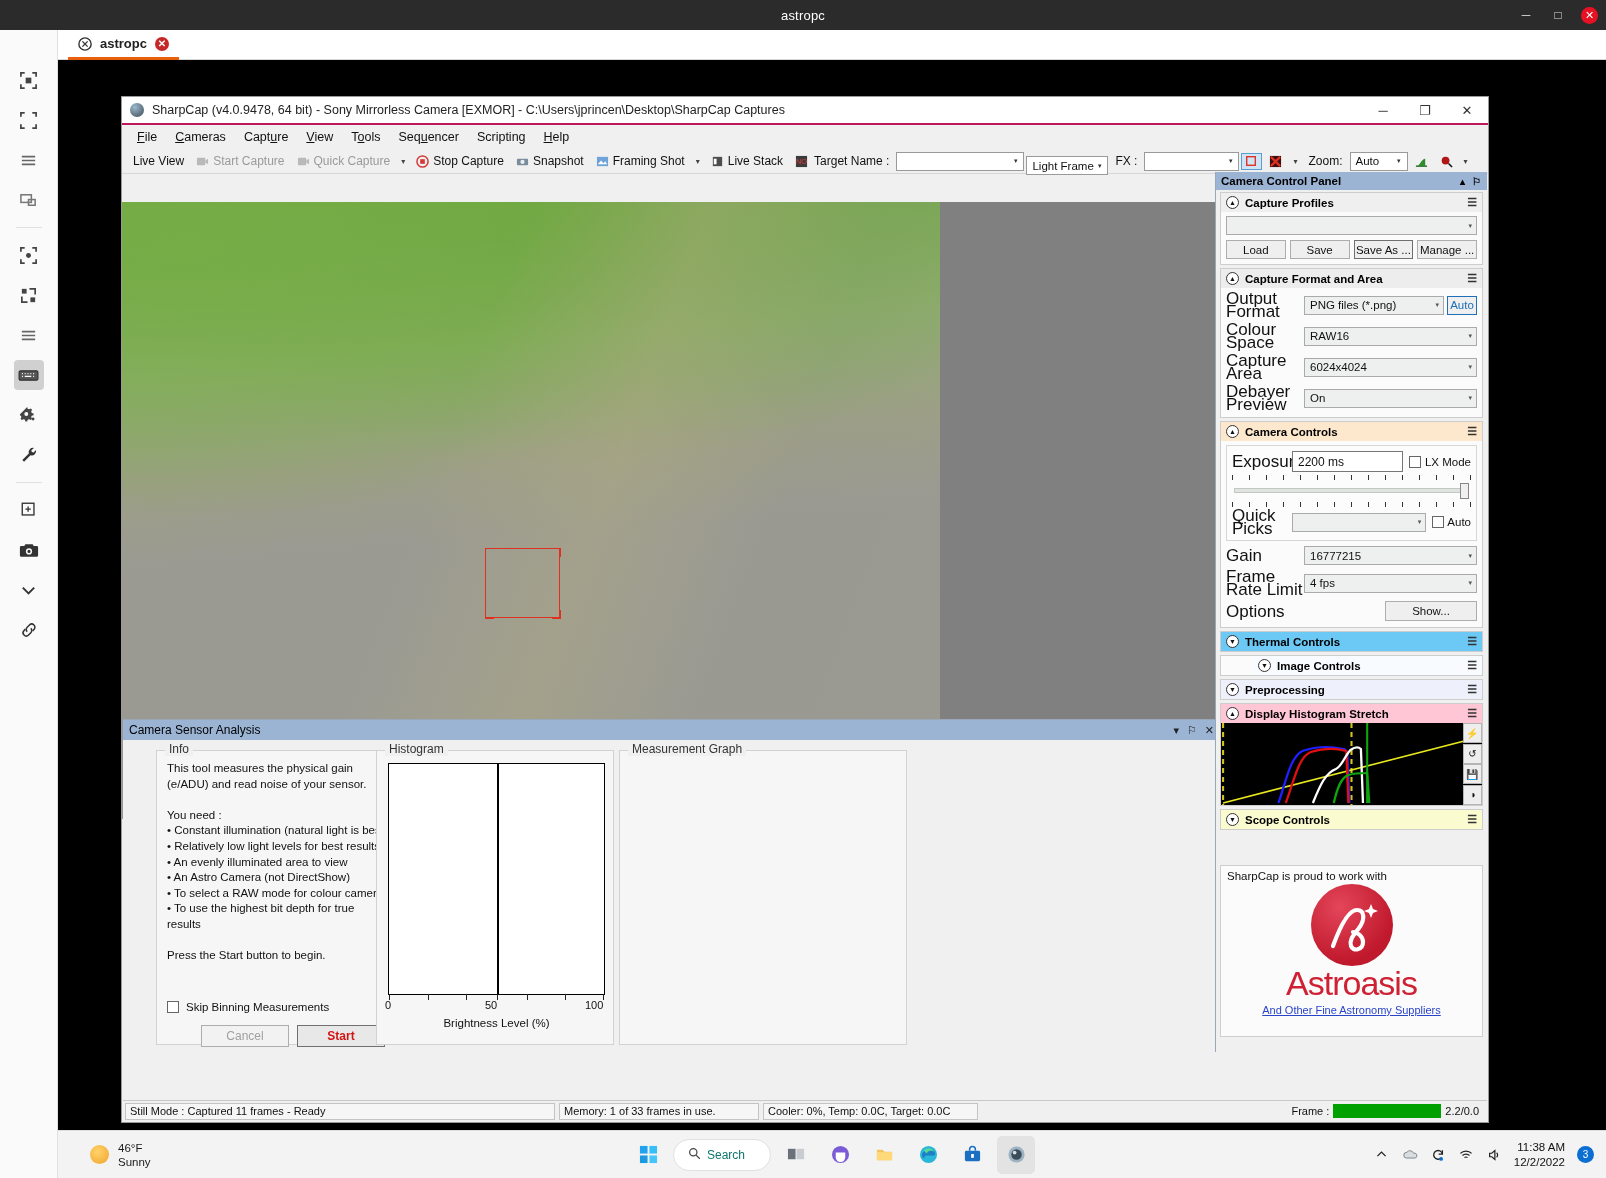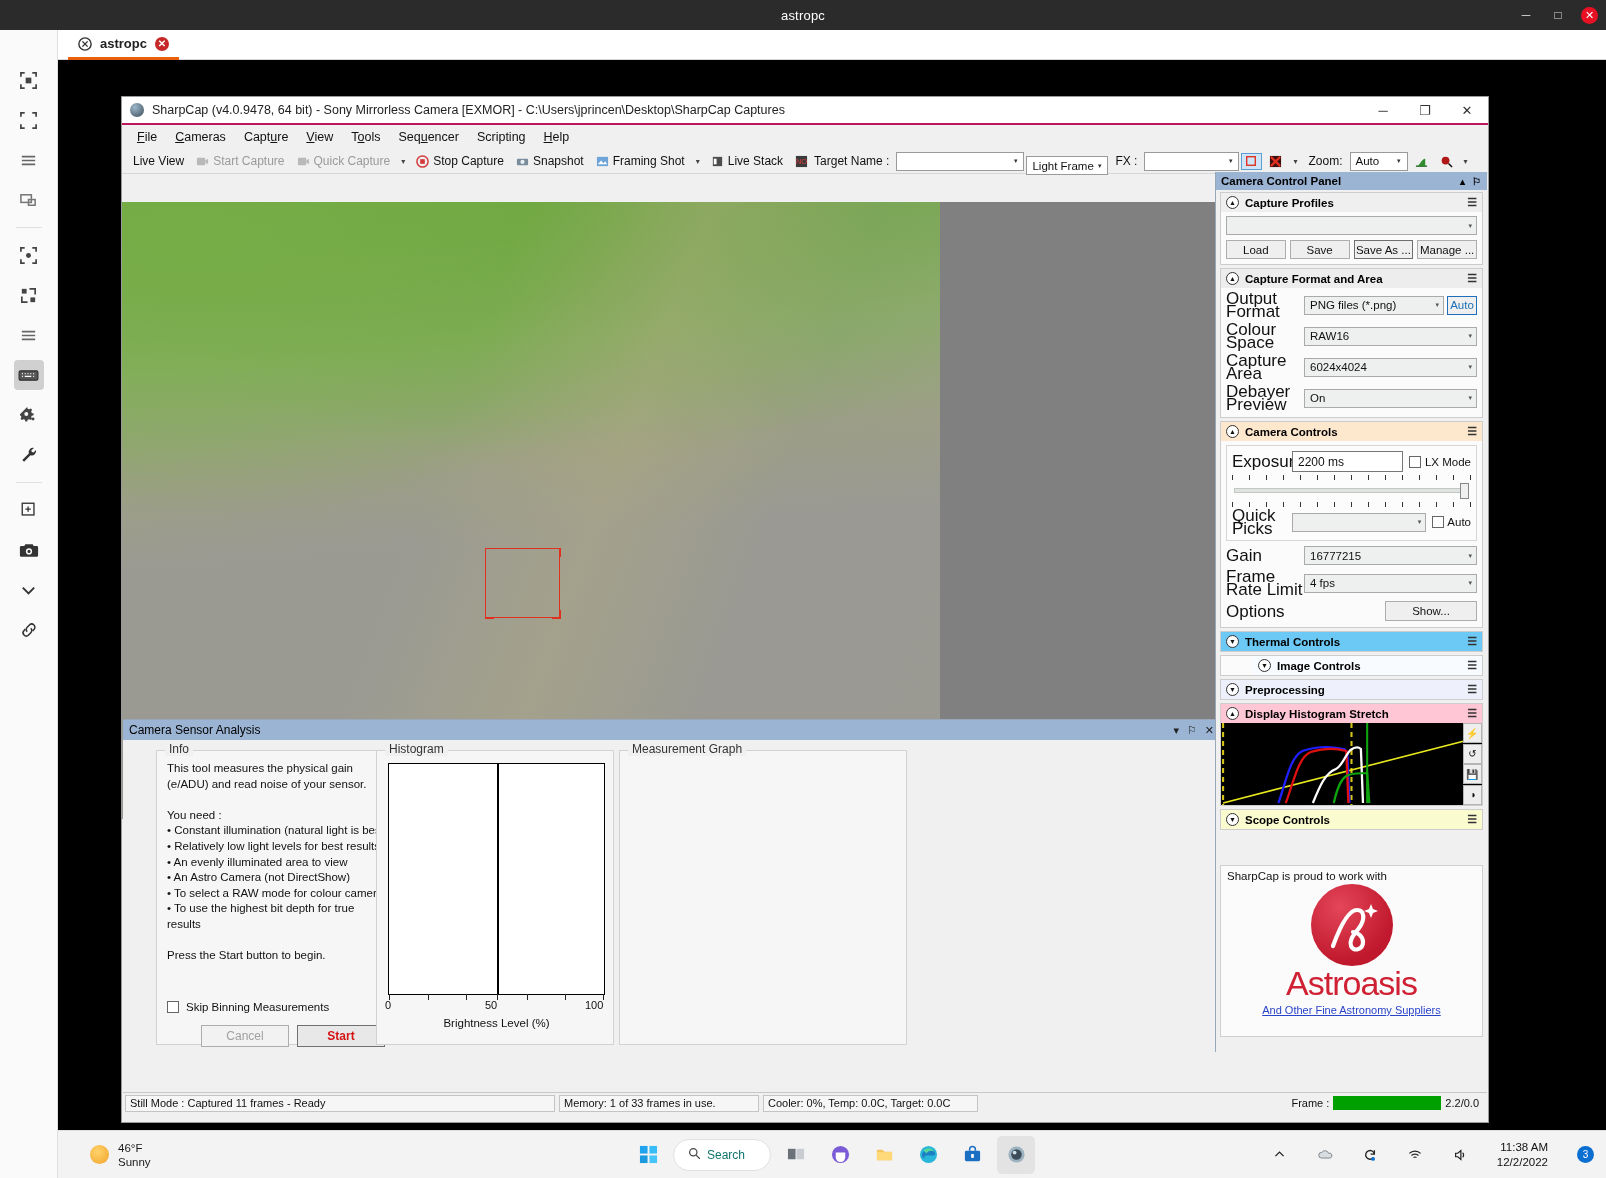--- a/index.html
+++ b/index.html
@@ -173,21 +173,21 @@
   }
   #hist-divider { position:absolute; left:50%; top:0; width:2px; height:100%; background:#000; }
   .hist-tick { position:absolute; bottom:-6px; width:1px; height:6px; background:#222; }
   #hist-xlabels { position:absolute; left:8px; top:248px; width:224px; font-size:11px; color:#111; }
   #hist-axis-title { position:absolute; left:11px; top:266px; width:217px; text-align:center; font-size:11.5px; color:#111; }
 
   #meas-box { left:496px; top:30px; width:288px; height:295px; }
 
   
   #statusbar {
-    position:absolute; left:1px; bottom:9px; width:1364px; height:21px;
+    position:absolute; left:1px; bottom:1px; width:1364px; height:21px;
     background:#f0f0f0; display:flex; align-items:center; gap:4px; padding:0 2px;
     border-top:1px solid #c8c8c8;
   }
   .sb-cell { height:17px; border:1px solid #c4c4c4; background:#f6f6f6;
              display:flex; align-items:center; padding:0 4px; font-size:11px; color:#111; }
   #sb-frame { margin-left:auto; display:flex; align-items:center; gap:4px; font-size:11px; color:#111; padding-right:6px; }
   #sb-bar { width:108px; height:14px; background:#d9d9d9; }
   #sb-bar > i { display:block; height:100%; background:#00a000; }
 
   
@@ -273,21 +273,21 @@
   }
   #tb-weather { display:flex; align-items:center; gap:9px; margin-left:32px; }
   #tb-sun { width:19px; height:19px; border-radius:50%; background:radial-gradient(circle at 40% 35%, #ffd36b, #f0a32a); }
   #tb-weather-text { font-size:11.5px; color:#1b1b1b; line-height:14px; }
   #tb-center { position:absolute; left:50%; transform:translateX(-50%); display:flex; align-items:center; gap:6px; }
   .tbi { width:38px; height:38px; display:flex; align-items:center; justify-content:center; border-radius:5px; cursor:pointer; }
   #tb-search {
     height:32px; min-width:98px; border-radius:16px; background:#fff; border:1px solid #e0e0e0;
     display:flex; align-items:center; gap:6px; padding:0 14px; font-size:12px; color:#0f766e; cursor:pointer;
   }
-  #tb-right { position:absolute; right:12px; display:flex; align-items:center; gap:29px; }
+  #tb-right { position:absolute; right:12px; display:flex; align-items:center; gap:12px; }
   .tray-ico { width:16px; height:16px; display:flex; align-items:center; justify-content:center; color:#222; cursor:pointer; }
   #tb-clock { font-size:11.5px; color:#111; text-align:right; line-height:15px; cursor:pointer; }
   #tb-badge { width:17px; height:17px; border-radius:50%; background:#0a6fd1; color:#fff;
               font-size:10px; display:flex; align-items:center; justify-content:center; }
 </style>
 </head>
 <body>
 
 <div id="root">
 

